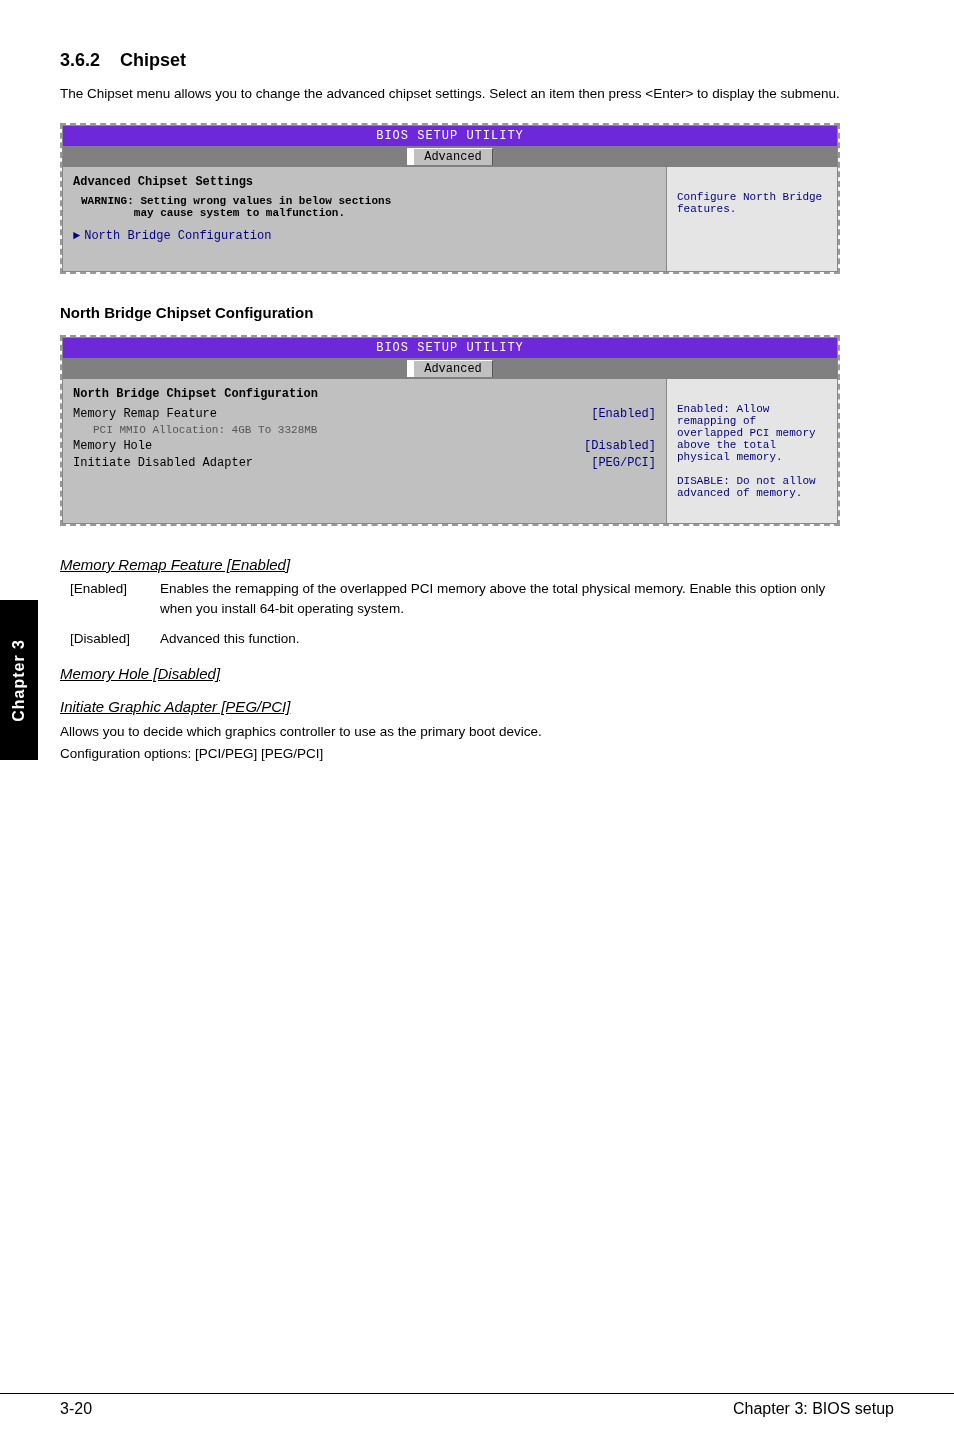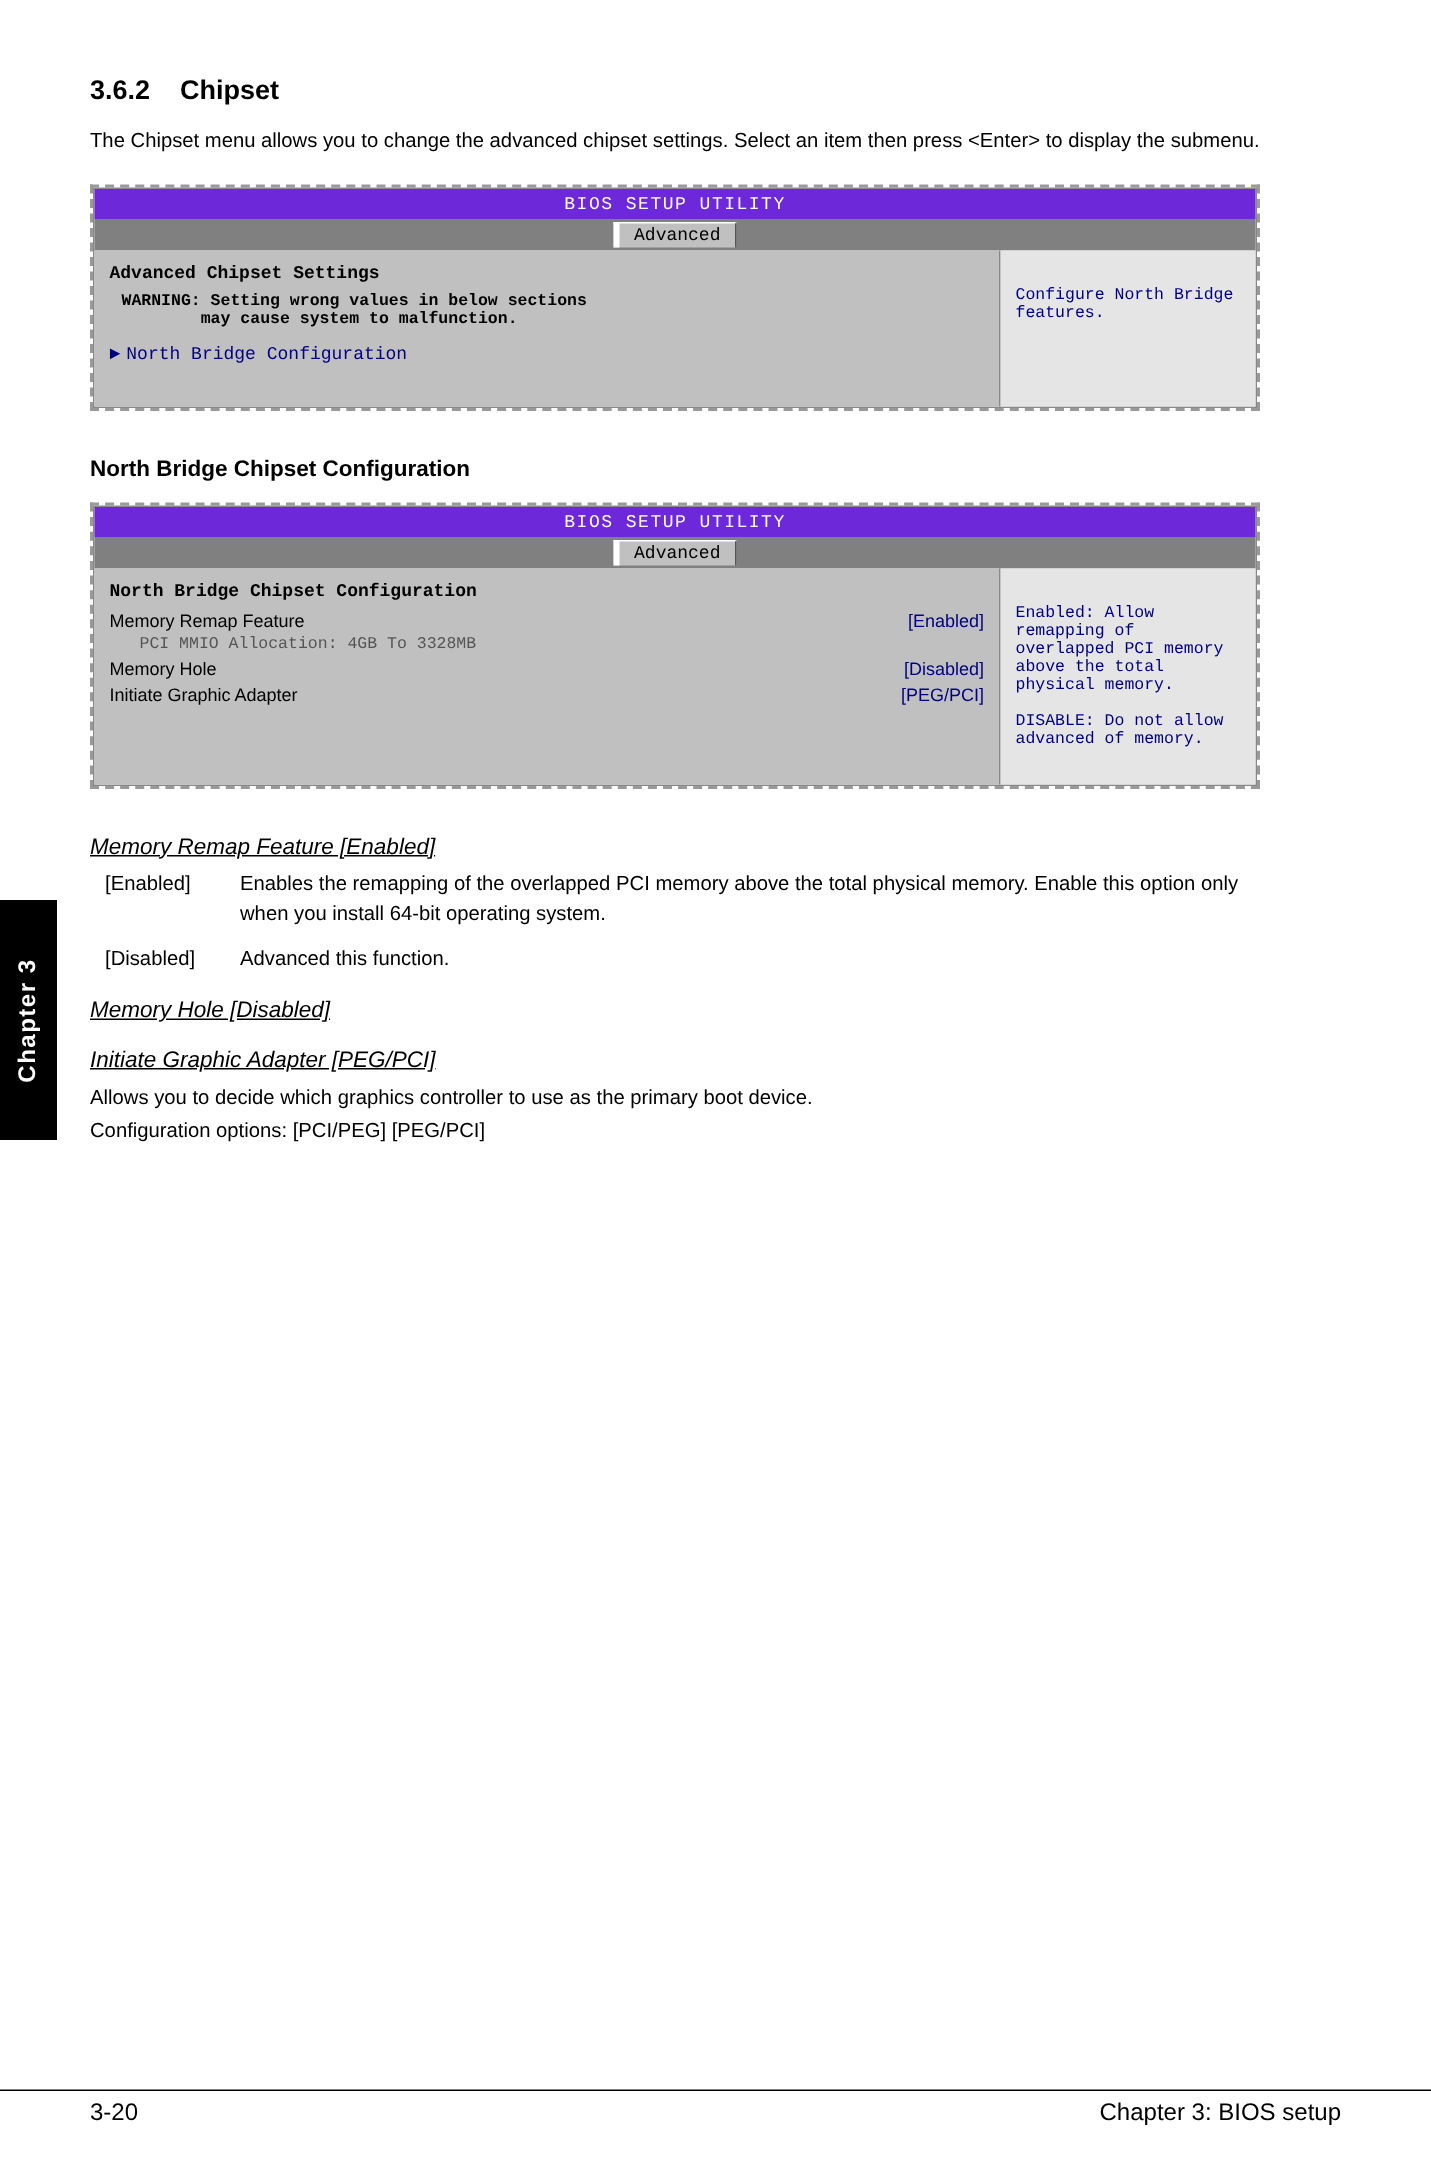--- a/index.html
+++ b/index.html
@@ -75,21 +75,21 @@
       padding: 2px 0;
     }
 
     .bios-tab {
       background: #c0c0c0;
       color: #000;
       padding: 1px 10px;
       font-family: 'Courier New', Courier, monospace;
       font-size: 12px;
       border-top: 1px solid #fff;
-      border-left: 4px solid #ffffff;
+      border-left: 7px solid #ffffff;
       border-right: 1px solid #555;
     }
 
     .bios-body {
       display: flex;
       background: #c0c0c0;
     }
 
     .bios-left {
       flex: 1;
@@ -132,21 +132,21 @@
     }
 
     .bios-item-triangle {
       margin-right: 4px;
     }
 
     
     .bios-row {
       display: flex;
       justify-content: space-between;
-      font-family: Liberation Sans, sans-serif;
+      font-family: Liberation Mono, monospace;
       font-size: 12px;
       margin: 3px 0;
     }
 
     .bios-row-label {
       color: #000;
     }
 
     .bios-row-value {
       color: #000080;
@@ -288,21 +288,21 @@
             <span class="bios-row-value">[Enabled]</span>
           </div>
           <div class="bios-sub-row">PCI MMIO Allocation: 4GB To 3328MB</div>
 
           <div class="bios-row">
             <span class="bios-row-label">Memory Hole</span>
             <span class="bios-row-value">[Disabled]</span>
           </div>
 
           <div class="bios-row">
-            <span class="bios-row-label">Initiate Graphic Adapter</span>
+            <span class="bios-row-label">Initiate Disabled Adapter</span>
             <span class="bios-row-value">[PEG/PCI]</span>
           </div>
 
           <div style="height:12px;"></div>
         </div>
         <div class="bios-right">
           <span>Enabled: Allow remapping of overlapped PCI memory above the total physical memory.</span>
           <br><br>
           <span>DISABLE: Do not allow advanced of memory.</span>
         </div>

